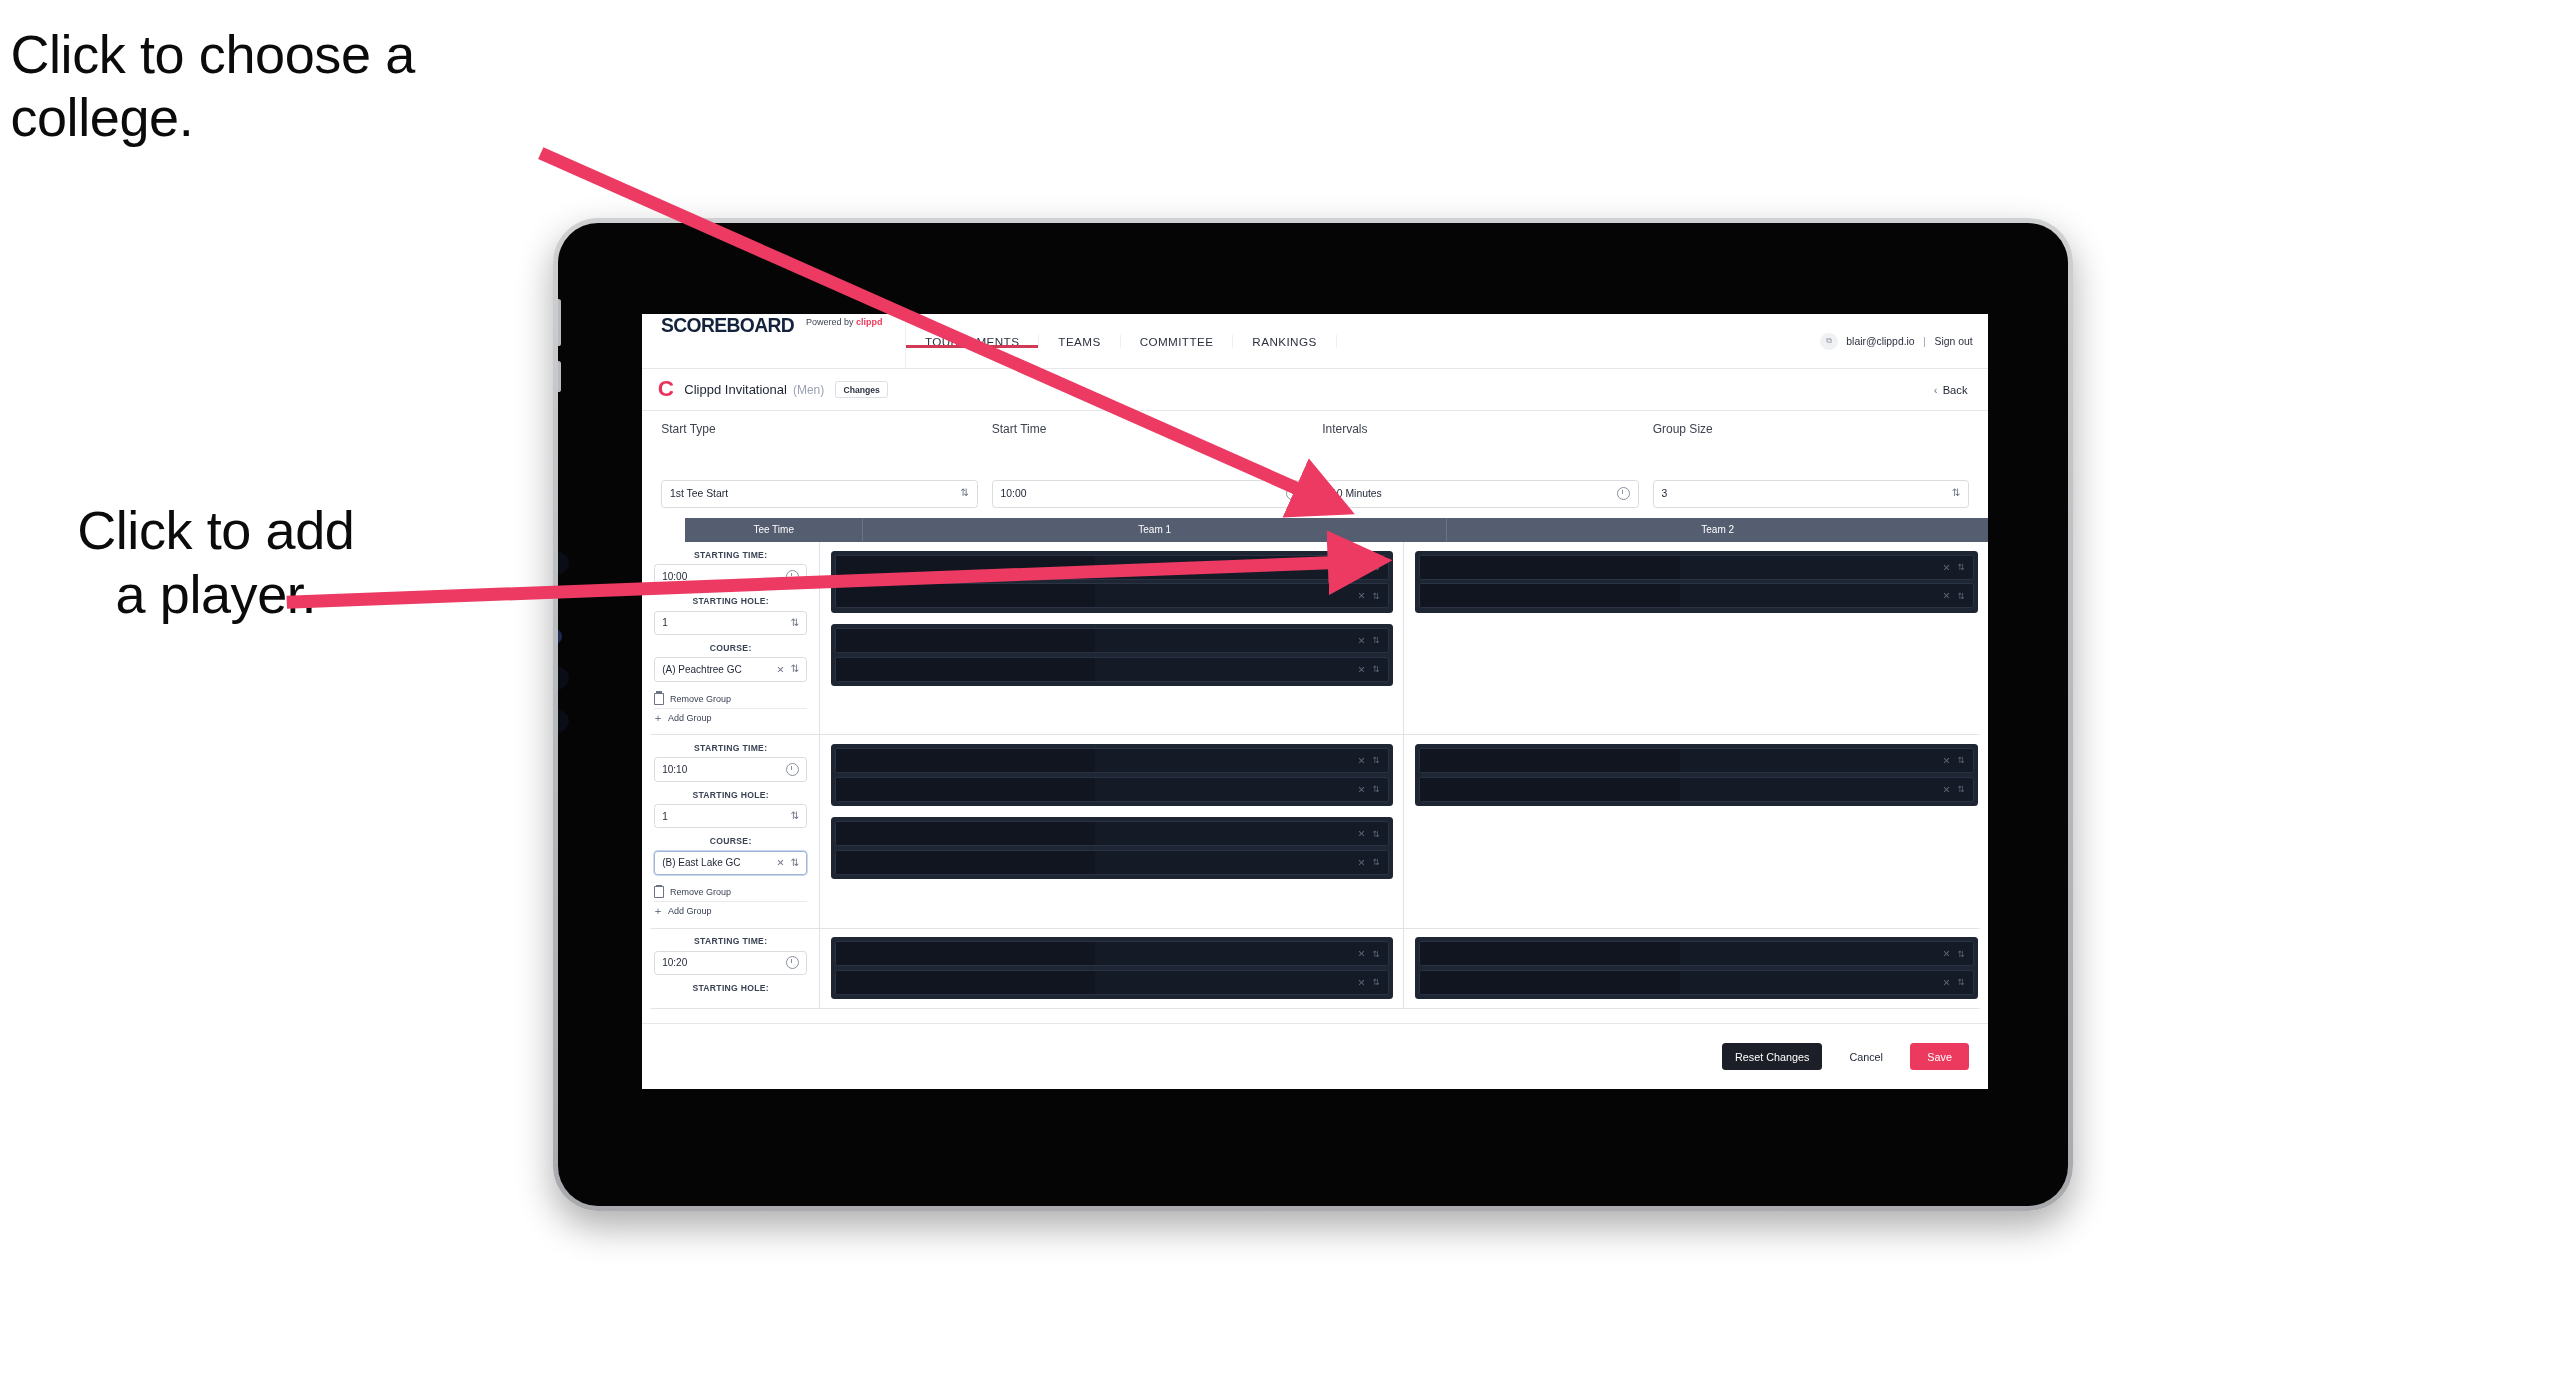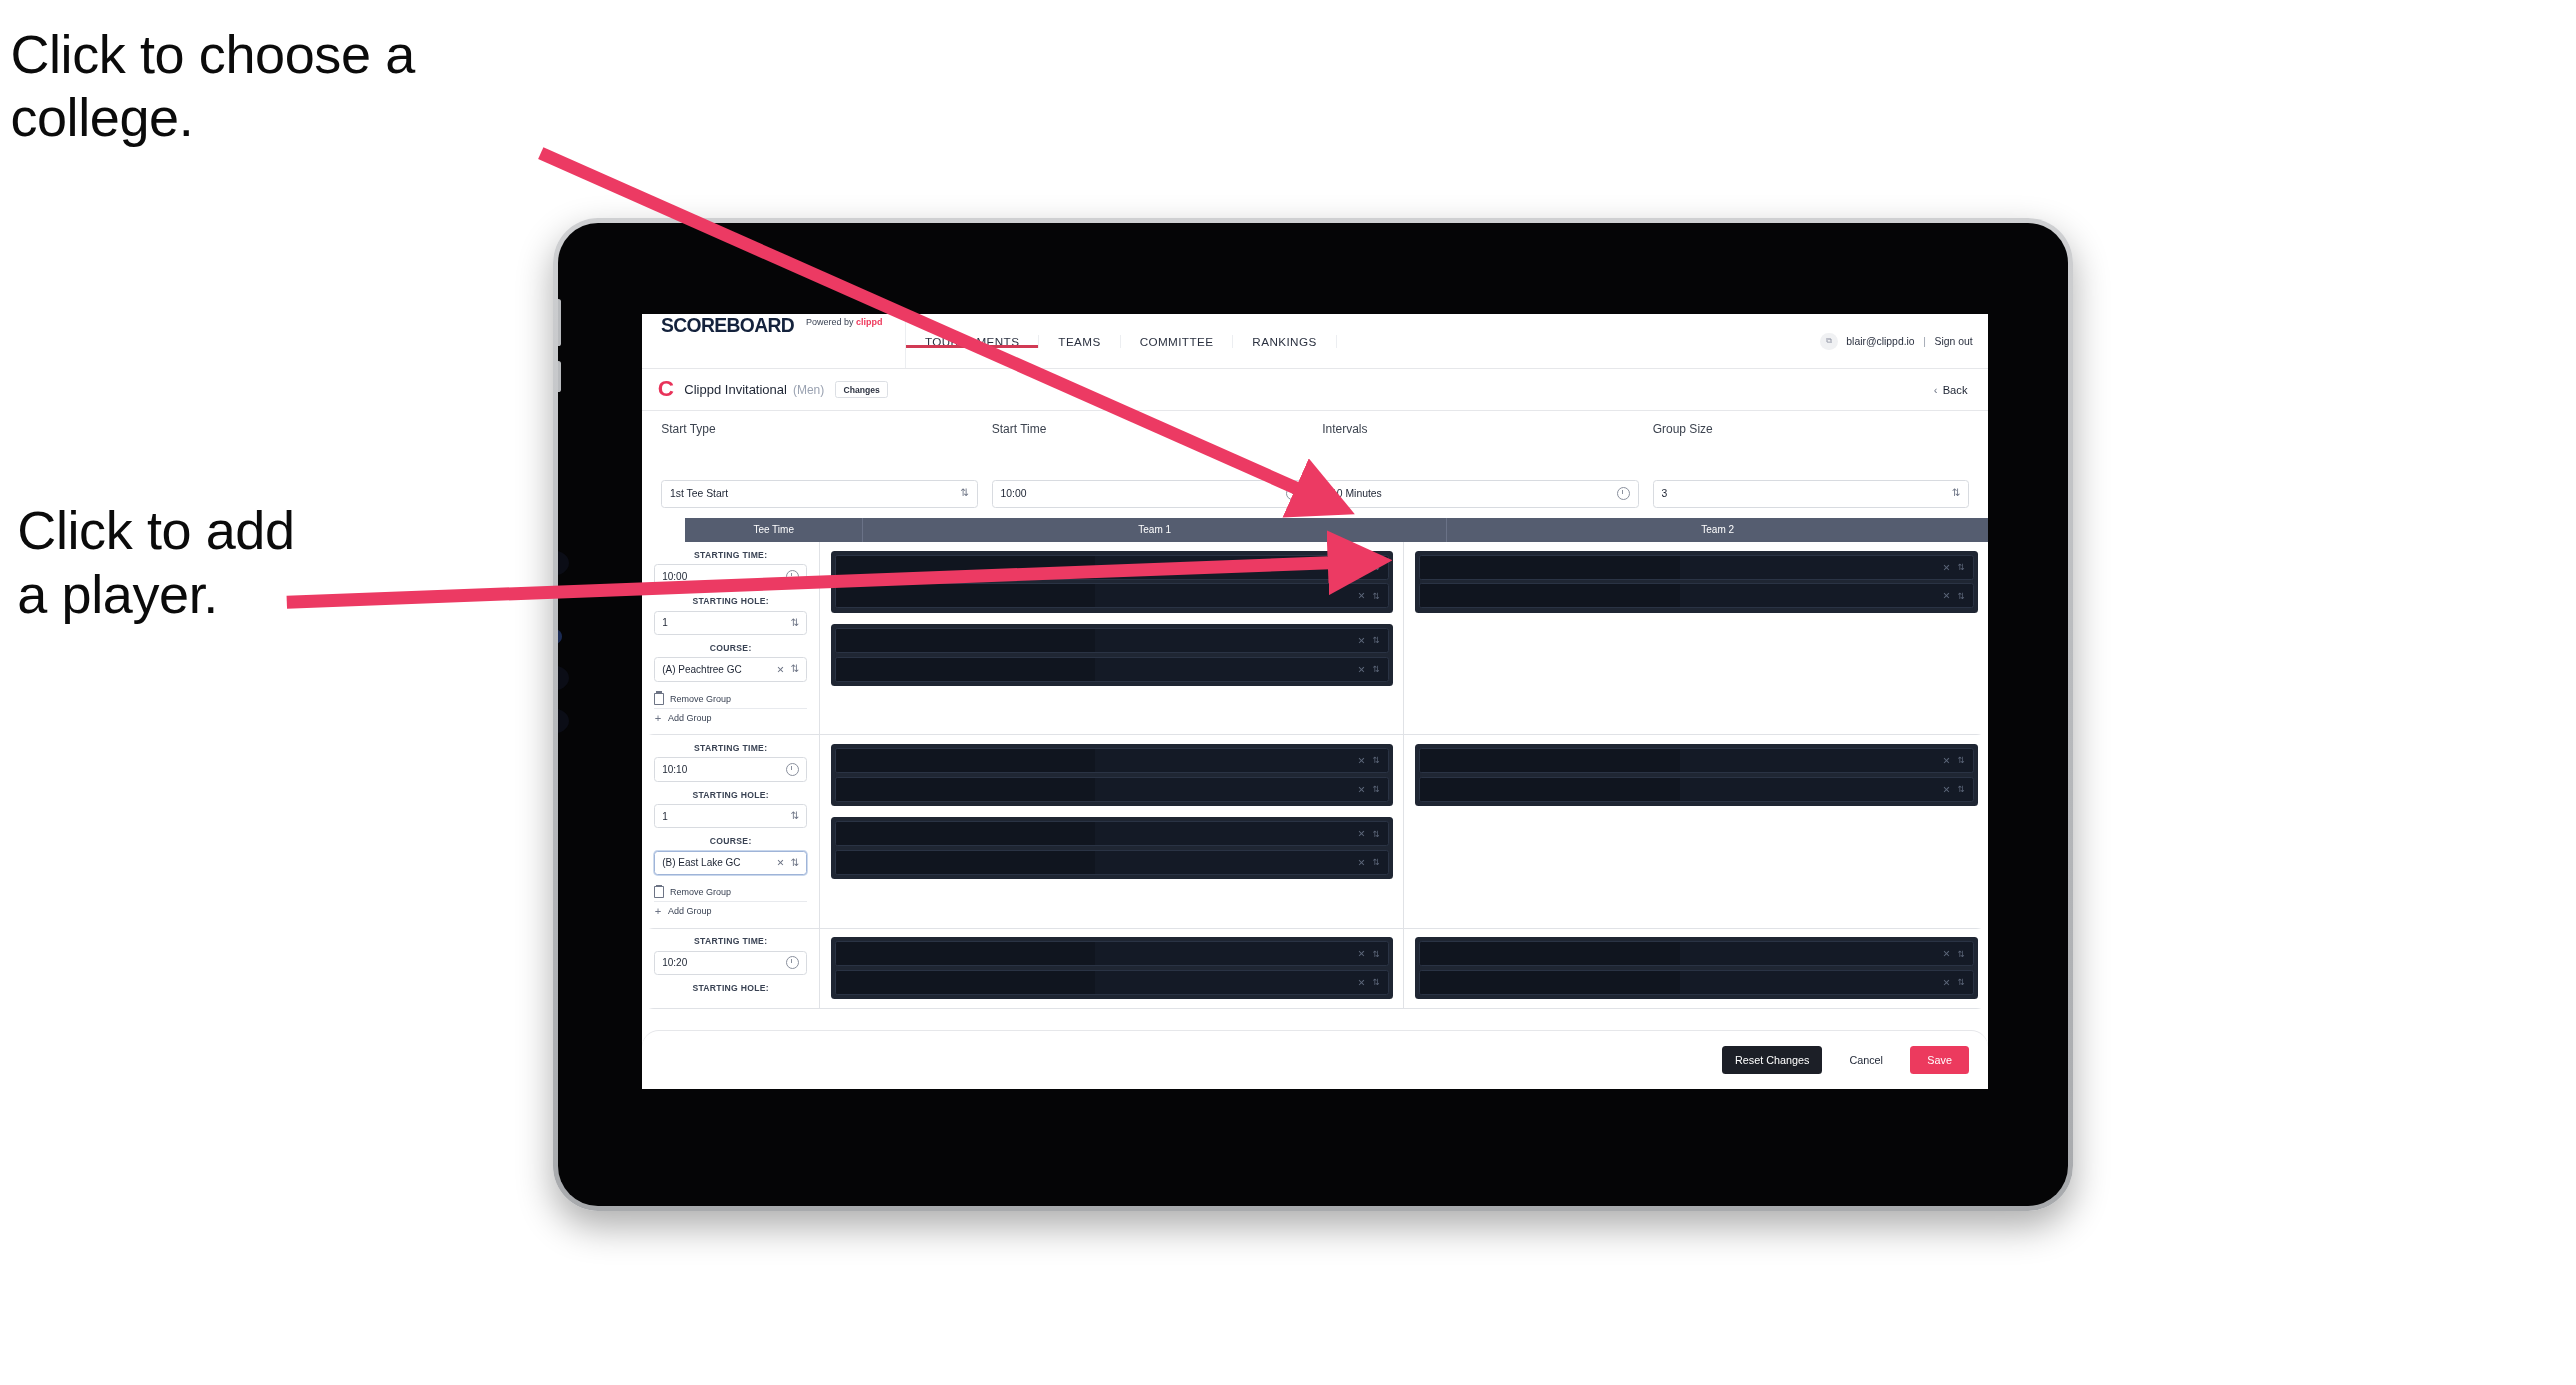--- a/index.html
+++ b/index.html
@@ -15,21 +15,21 @@
   .annot{
     position:absolute;
     color:#0b0b0b;
     font-size:54px;
     line-height:1.18;
     font-family:"Liberation Sans", sans-serif;
     letter-spacing:-0.4px;
     white-space:pre-line;
   }
   #annot-college{left:10.4px;top:22.5px;width:518px;}
-  #annot-player{left:17.3px;top:499px;width:397px;}
+  #annot-player{left:17.3px;top:499px;width:397px;text-align:center;}
 
   .arrow-layer{position:absolute;left:0;top:0;width:2576px;height:1386px;pointer-events:none;z-index:50;}
 
   
   .tablet{
     position:absolute;
     left:553px;top:218px;
     width:1520px;height:993px;
     border-radius:45px;
     background:linear-gradient(180deg,#cfd0d2 0%,#b9bbbe 45%,#a8aaad 100%);
@@ -190,23 +190,23 @@
   .player-row:last-child{margin-bottom:0;}
   .player-row:before{
     content:"";position:absolute;left:0;top:0;bottom:0;width:47%;background:#10151f;
   }
   .pr-spacer{flex:1;}
   .pr-x{color:#5c6679;font-size:9.5px;margin-right:7px;position:relative;z-index:2;cursor:pointer;}
   .pr-chev{color:#5c6679;font-size:8.6px;position:relative;z-index:2;cursor:pointer;line-height:1;}
 
   
   .app-footer{
-    position:absolute;left:0;right:0;bottom:0;height:59px;background:#fff;
+    position:absolute;left:0;right:0;bottom:0;height:66px;background:#fff;
     border-top:0.9px solid #e6e7ea;display:flex;align-items:center;
-    justify-content:flex-end;gap:14px;padding-right:19px;box-sizing:border-box;border-radius:17px;
+    justify-content:flex-end;gap:14px;padding-right:19px;box-sizing:border-box;
   }
   .btn{
     font-size:10.8px;border-radius:3.5px;padding:7.8px 13px;cursor:pointer;
     font-family:"Liberation Sans", sans-serif;
   }
   .btn-dark{background:#1c1f27;color:#fff;}
   .btn-plain{background:transparent;color:#1d2433;}
   .btn-save{background:#ec3a5e;color:#fff;padding:7.8px 17.3px;}
 </style>
 </head>

